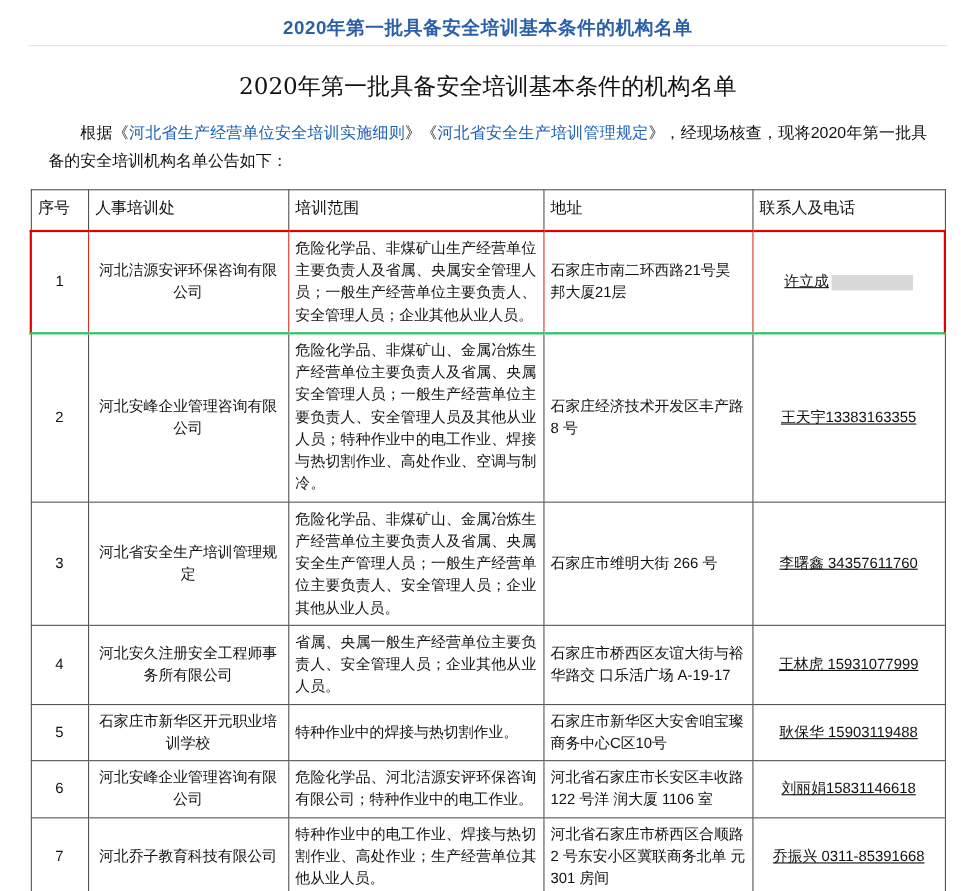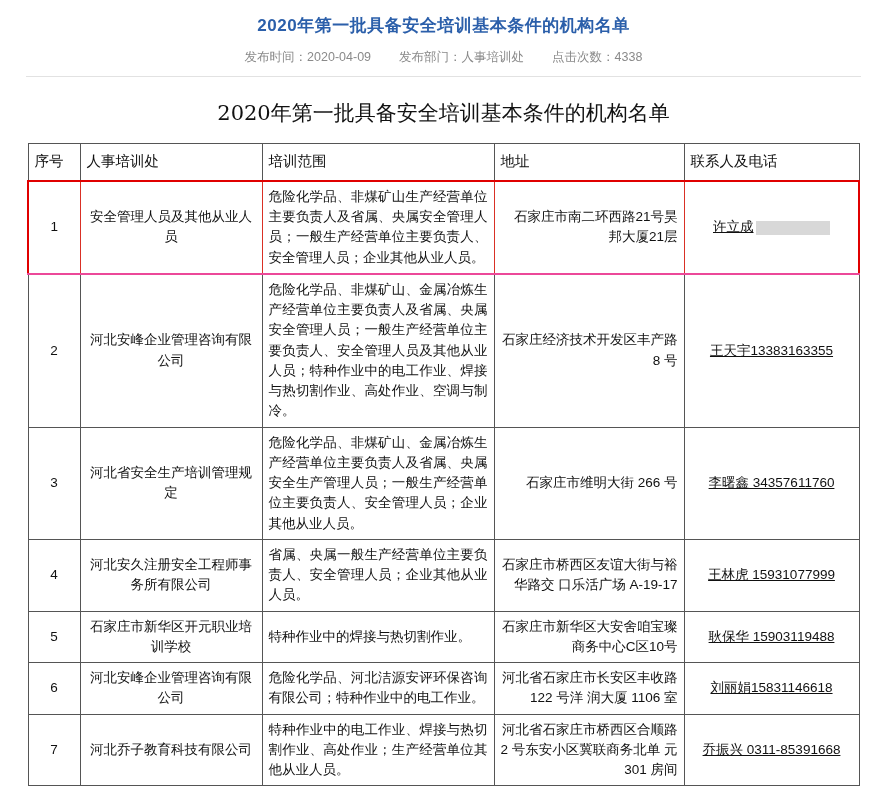--- a/index.html
+++ b/index.html
@@ -77,54 +77,52 @@
     padding: 7px 6px;
   }
   .col-idx { width: 52px; }
   .col-name { width: 182px; }
   .col-scope { width: 232px; }
   .col-addr { width: 190px; }
   .col-contact { width: 175px; }
   td.c-idx { text-align: center; }
   td.c-name { text-align: center; }
   td.c-scope { text-align: justify; }
-  td.c-addr { text-align: right; }
+  td.c-addr { text-align: left; }
   td.c-contact { text-align: center; text-decoration: underline; }
   tr.highlight td {
     border-color: #d93025;
   }
   tr.highlight td:first-child { border-left: 2px solid #e00000; }
   tr.highlight td:last-child { border-right: 2px solid #e00000; }
-  tr.highlight td { border-top: 2px solid #e00000; border-bottom: 2px solid #ec4899; }
+  tr.highlight td { border-top: 2px solid #e00000; border-bottom: 2px solid #22c55e; }
   .redacted {
     display: inline-block;
     width: 74px;
     height: 14px;
     background: #d8d8d8;
     vertical-align: middle;
     margin-left: 2px;
   }
 </style>
 </head>
 <body>
 
 <div class="page">
 
   <div class="header-title">2020年第一批具备安全培训基本条件的机构名单</div>
 
-  <div class="meta-row">
-    <span class="meta-item">发布时间：2020-04-09</span>
-    <span class="meta-item">发布部门：人事培训处</span>
-    <span class="meta-item">点击次数：4338</span>
-  </div>
 
   <div class="divider"></div>
 
   <div class="doc-title">2020年第一批具备安全培训基本条件的机构名单</div>
 
+  <div class="doc-para">
+    <span>根据《</span><span class="blue">河北省生产经营单位安全培训实施细则</span><span>》《</span><span class="blue">河北省安全生产培训管理规定</span><span>》，经现场核查，现将2020年第一批具备的安全培训机构名单公告如下：</span>
+  </div>
 
   <table class="main-table">
     <colgroup>
       <col class="col-idx">
       <col class="col-name">
       <col class="col-scope">
       <col class="col-addr">
       <col class="col-contact">
     </colgroup>
     <thead>
@@ -132,21 +130,21 @@
         <th>序号</th>
         <th>人事培训处</th>
         <th>培训范围</th>
         <th>地址</th>
         <th>联系人及电话</th>
       </tr>
     </thead>
     <tbody>
         <tr class="highlight">
           <td class="c-idx">1</td>
-          <td class="c-name">安全管理人员及其他从业人员</td>
+          <td class="c-name">河北洁源安评环保咨询有限公司</td>
           <td class="c-scope">危险化学品、非煤矿山生产经营单位主要负责人及省属、央属安全管理人员；一般生产经营单位主要负责人、安全管理人员；企业其他从业人员。</td>
           <td class="c-addr">石家庄市南二环西路21号昊邦大厦21层</td>
           <td class="c-contact"><span>许立成</span><span class="redacted"></span></td>
         </tr>
         <tr>
           <td class="c-idx">2</td>
           <td class="c-name">河北安峰企业管理咨询有限公司</td>
           <td class="c-scope">危险化学品、非煤矿山、金属冶炼生产经营单位主要负责人及省属、央属安全管理人员；一般生产经营单位主要负责人、安全管理人员及其他从业人员；特种作业中的电工作业、焊接与热切割作业、高处作业、空调与制冷。</td>
           <td class="c-addr">石家庄经济技术开发区丰产路 8 号</td>
           <td class="c-contact"><span>王天宇13383163355</span></td>

